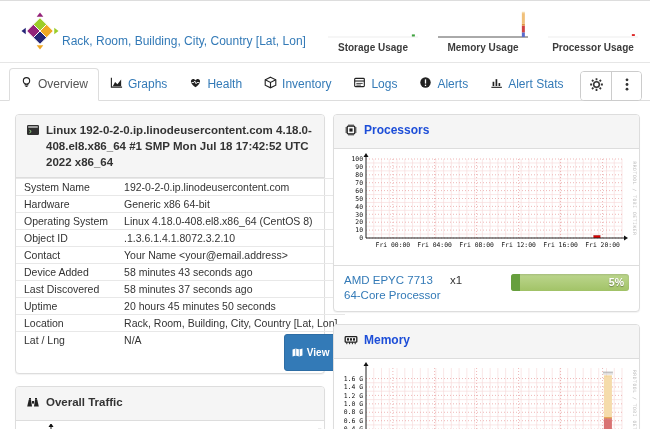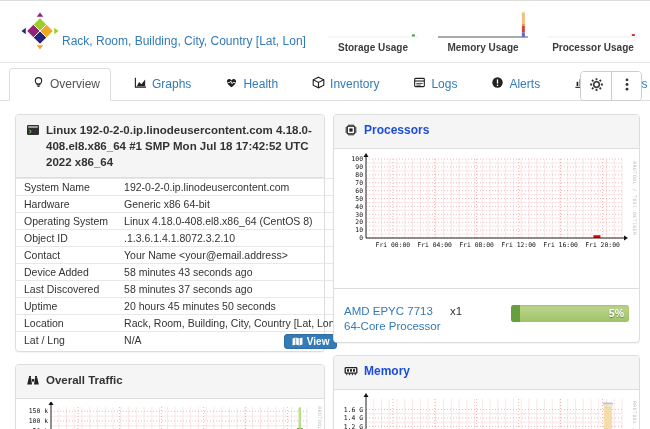--- a/index.html
+++ b/index.html
@@ -13,46 +13,46 @@
   .hdr { position:relative; height:62px; background:#fff; border-bottom:1px solid #e6e6e6; }
   .hdr .logo { position:absolute; left:21px; top:11px; }
   .hdr .htitle { position:absolute; left:62px; top:10px; font-size:17px; font-weight:bold; color:#191919; letter-spacing:.2px; }
   .hdr .hsub { position:absolute; left:62px; top:33px; font-size:12px; color:#337ab7; cursor:pointer; }
   .minis { position:absolute; right:8px; top:4px; display:flex; gap:12px; }
   .mini { position:relative; width:98px; height:54px; cursor:pointer; }
   .mini svg { position:absolute; left:2px; top:4px; }
   .mini .mlabel { position:absolute; bottom:6px; left:0; width:100%; text-align:center; font-size:10px; font-weight:bold; color:#3c3c3c; }
   
   .tabsbar { position:relative; margin-top:7px; padding-left:9px; border-bottom:1px solid #ddd; display:flex; align-items:flex-end; height:31px; }
-  .tab { display:inline-flex; align-items:center; gap:5px; padding:7px 10px 8px 22px; font-size:12px;
+  .tab { display:inline-flex; align-items:center; gap:5px; padding:7px 10px 8px 10px; font-size:12px;
          color:#337ab7; cursor:pointer; border:1px solid transparent; margin-bottom:-1px; white-space:nowrap; }
   .tab.active { background:#fff; border-color:#ddd; border-bottom-color:#fff; border-radius:4px 4px 0 0; color:#555; }
   .tab svg { flex:none; }
   .tabactions { position:absolute; right:8px; top:1px; display:flex; border:1px solid #ccc; border-radius:4px; background:#fff; overflow:hidden; }
   .tabbtn { width:30px; height:28px; display:flex; align-items:center; justify-content:center; cursor:pointer; background:#fff; }
   .tabbtn + .tabbtn { border-left:1px solid #ccc; }
   
   .content { display:flex; gap:8px; padding:13px 13px 0 15px; align-items:flex-start; }
   .col-l { width:310px; flex:none; }
   .col-r { width:307px; flex:none; }
   .panel { border:1px solid #ddd; border-radius:4px; background:#fff; margin-bottom:12px; box-shadow:0 1px 1px rgba(0,0,0,.05); }
   .panel-h { background:#f5f5f5; border-bottom:1px solid #ddd; padding:7px 10px; border-radius:3px 3px 0 0;
              font-size:11.5px; font-weight:bold; color:#333; display:flex; align-items:flex-start; gap:6px; line-height:1.4; }
   .panel-h svg { flex:none; margin-top:1px; }
   .panel-h .blue { color:#1d4ed8; font-size:12px; cursor:pointer; }
   
   table.dev { width:100%; border-collapse:collapse; font-size:10.5px; color:#333; }
   .dev td { padding:2px 8px; border-top:1px solid #e8e8e8; vertical-align:top; white-space:nowrap; overflow:hidden; }
   .dev td.lbl { width:92px; }
   .viewbtn { float:right; background:#337ab7; border:1px solid #2e6da4; color:#fff; border-radius:3px;
-             font-size:10px; font-weight:bold; padding:1px 7px; display:inline-flex; align-items:center; gap:4px; cursor:pointer; }
+             font-size:10px; font-weight:bold; padding:12px 7px; display:inline-flex; align-items:center; gap:4px; cursor:pointer; }
   
   .gwrap { padding:3px 2px 4px 2px; cursor:pointer; }
   
-  .proc-foot { border-top:1px solid #ddd; padding:15px 10px 8px 10px; display:flex; align-items:flex-start; font-size:11.5px;margin-top:23px; }
+  .proc-foot { border-top:1px solid #ddd; padding:7px 10px 8px 10px; display:flex; align-items:flex-start; font-size:11.5px; }
   .cpu-name { color:#337ab7; width:100px; line-height:1.3; cursor:pointer; }
   .cpu-count { color:#333; margin-left:6px; margin-top:1px; width:40px; }
   .pbar { margin-left:auto; width:118px; height:17px; border-radius:3px; position:relative; overflow:hidden;
           background:linear-gradient(#bcd68e,#a2c367); box-shadow:inset 0 1px 2px rgba(0,0,0,.12); margin-top:1px; }
   .pfill { position:absolute; left:0; top:0; bottom:0; width:8%; background:#679f3e; }
   .plabel { position:absolute; right:5px; top:2px; font-size:10.5px; font-weight:bold; color:#fff; text-shadow:0 1px 1px rgba(0,0,0,.35); }
 </style>
 </head>
 <body>
 

